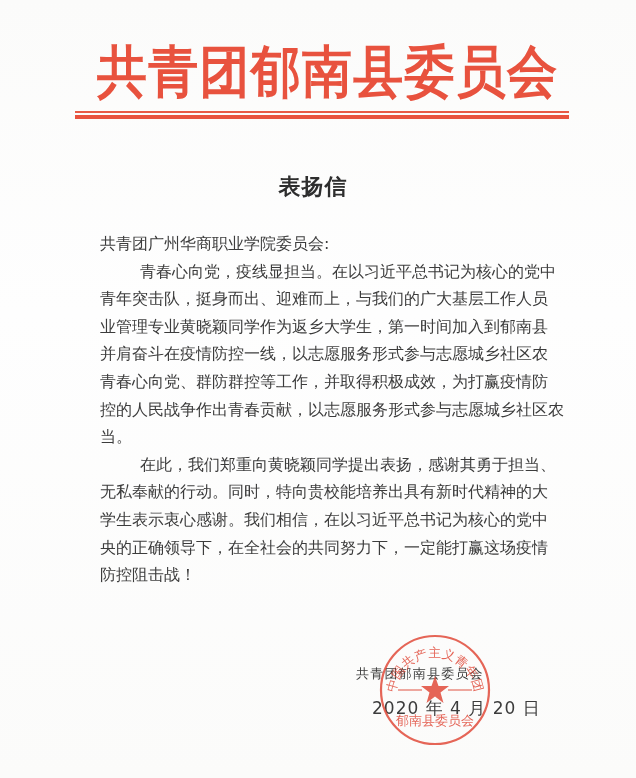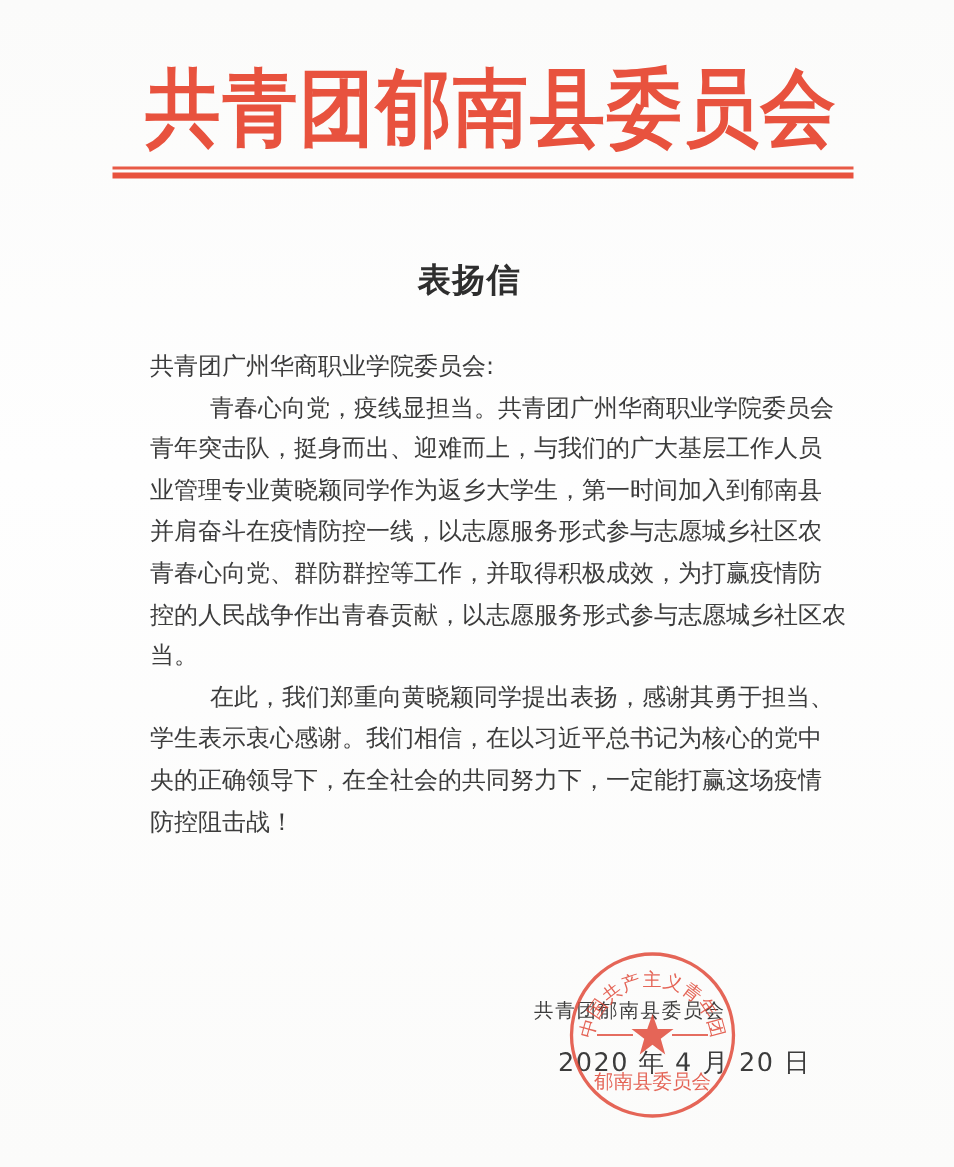--- a/index.html
+++ b/index.html
@@ -64,31 +64,32 @@
   </div>
   <div class="rule-thin"></div>
   <div class="rule-thick"></div>
 
   <div class="doc-title">表扬信</div>
 
   <div class="body-text">
     <span class="line last">共青团广州华商职业学院委员会:</span>
 
     <div>
-      <span class="line indent">青春心向党，疫线显担当。共青团广州华商职业学院委员会</span>
+      <span class="line indent">青春心向党，疫线显担当。在以习近平总书记为核心的党中</span>
       <span class="line">青年突击队，挺身而出、迎难而上，与我们的广大基层工作人员</span>
       <span class="line">业管理专业黄晓颖同学作为返乡大学生，第一时间加入到郁南县</span>
       <span class="line">并肩奋斗在疫情防控一线，以志愿服务形式参与志愿城乡社区农</span>
       <span class="line">青春心向党、群防群控等工作，并取得积极成效，为打赢疫情防</span>
       <span class="line">控的人民战争作出青春贡献，以志愿服务形式参与志愿城乡社区农</span>
       <span class="line last">当。</span>
     </div>
 
     <div>
       <span class="line indent">在此，我们郑重向黄晓颖同学提出表扬，感谢其勇于担当、</span>
+      <span class="line">无私奉献的行动。同时，特向贵校能培养出具有新时代精神的大</span>
       <span class="line">学生表示衷心感谢。我们相信，在以习近平总书记为核心的党中</span>
       <span class="line">央的正确领导下，在全社会的共同努力下，一定能打赢这场疫情</span>
       <span class="line last">防控阻击战！</span>
     </div>
   </div>
 
   <div class="signature">共青团郁南县委员会</div>
   <div class="date">2020 年 4 月 20 日</div>
 
   <svg class="seal" viewBox="0 0 114 114" xmlns="http://www.w3.org/2000/svg">

